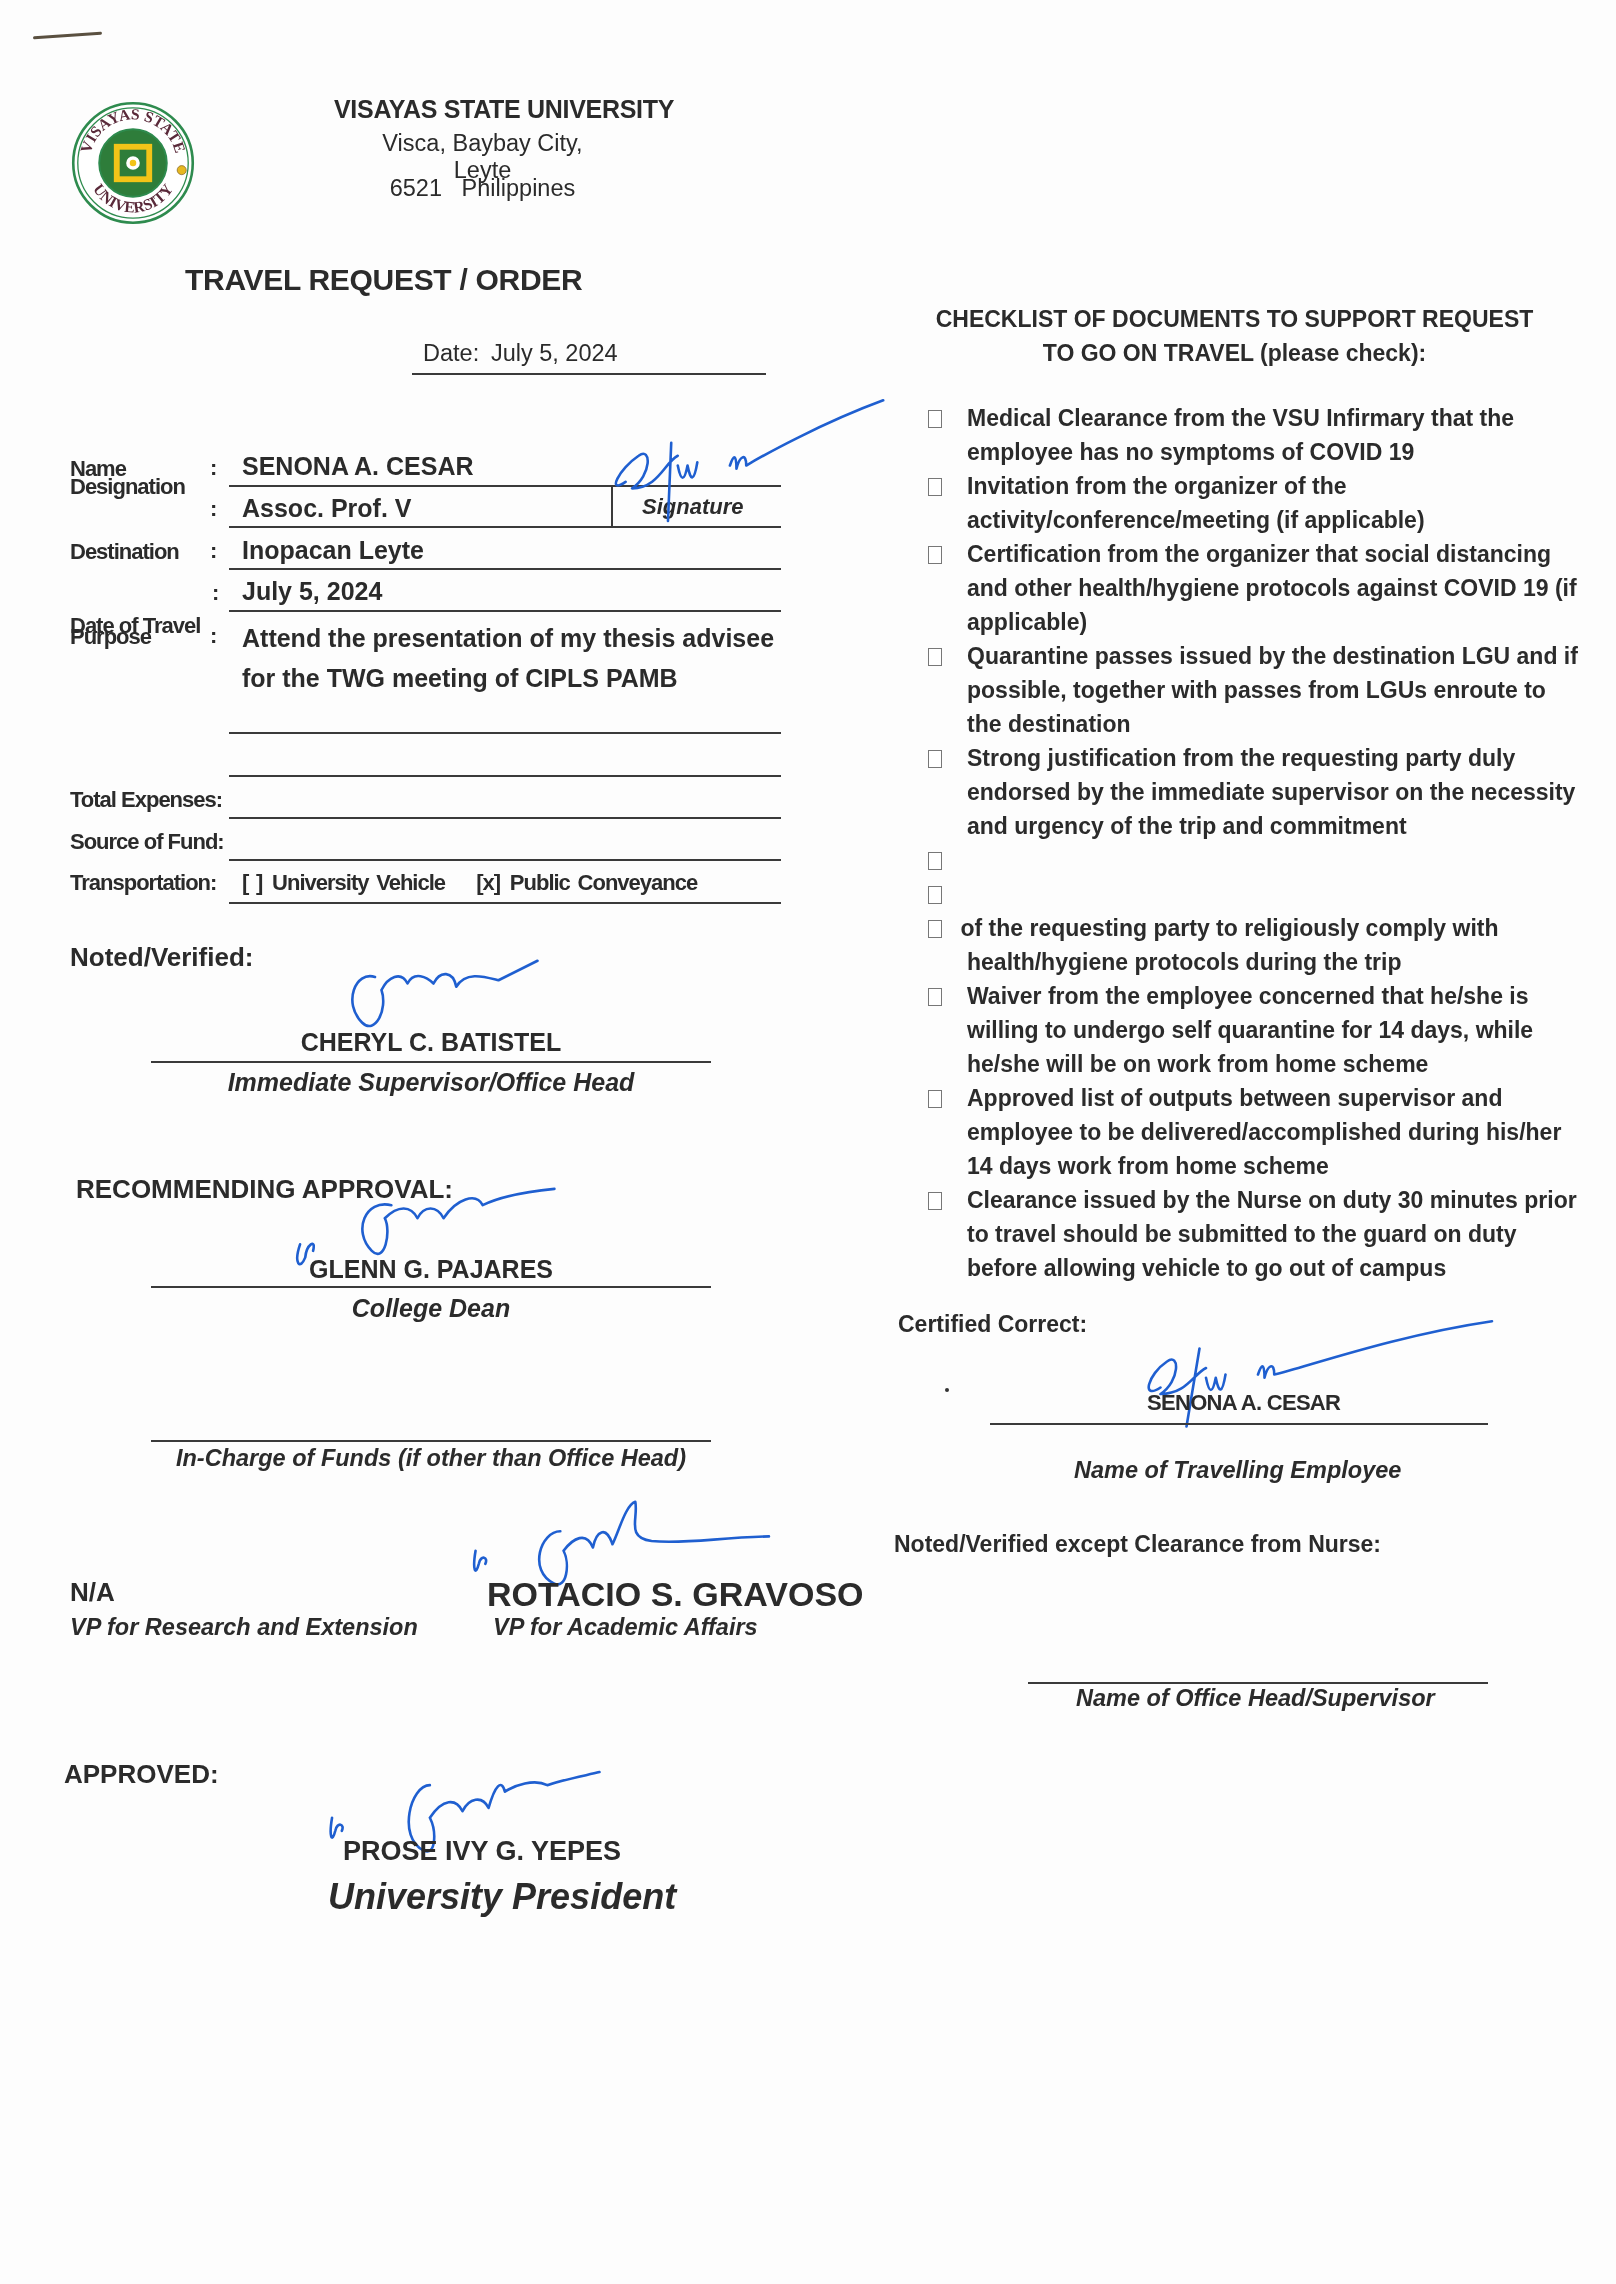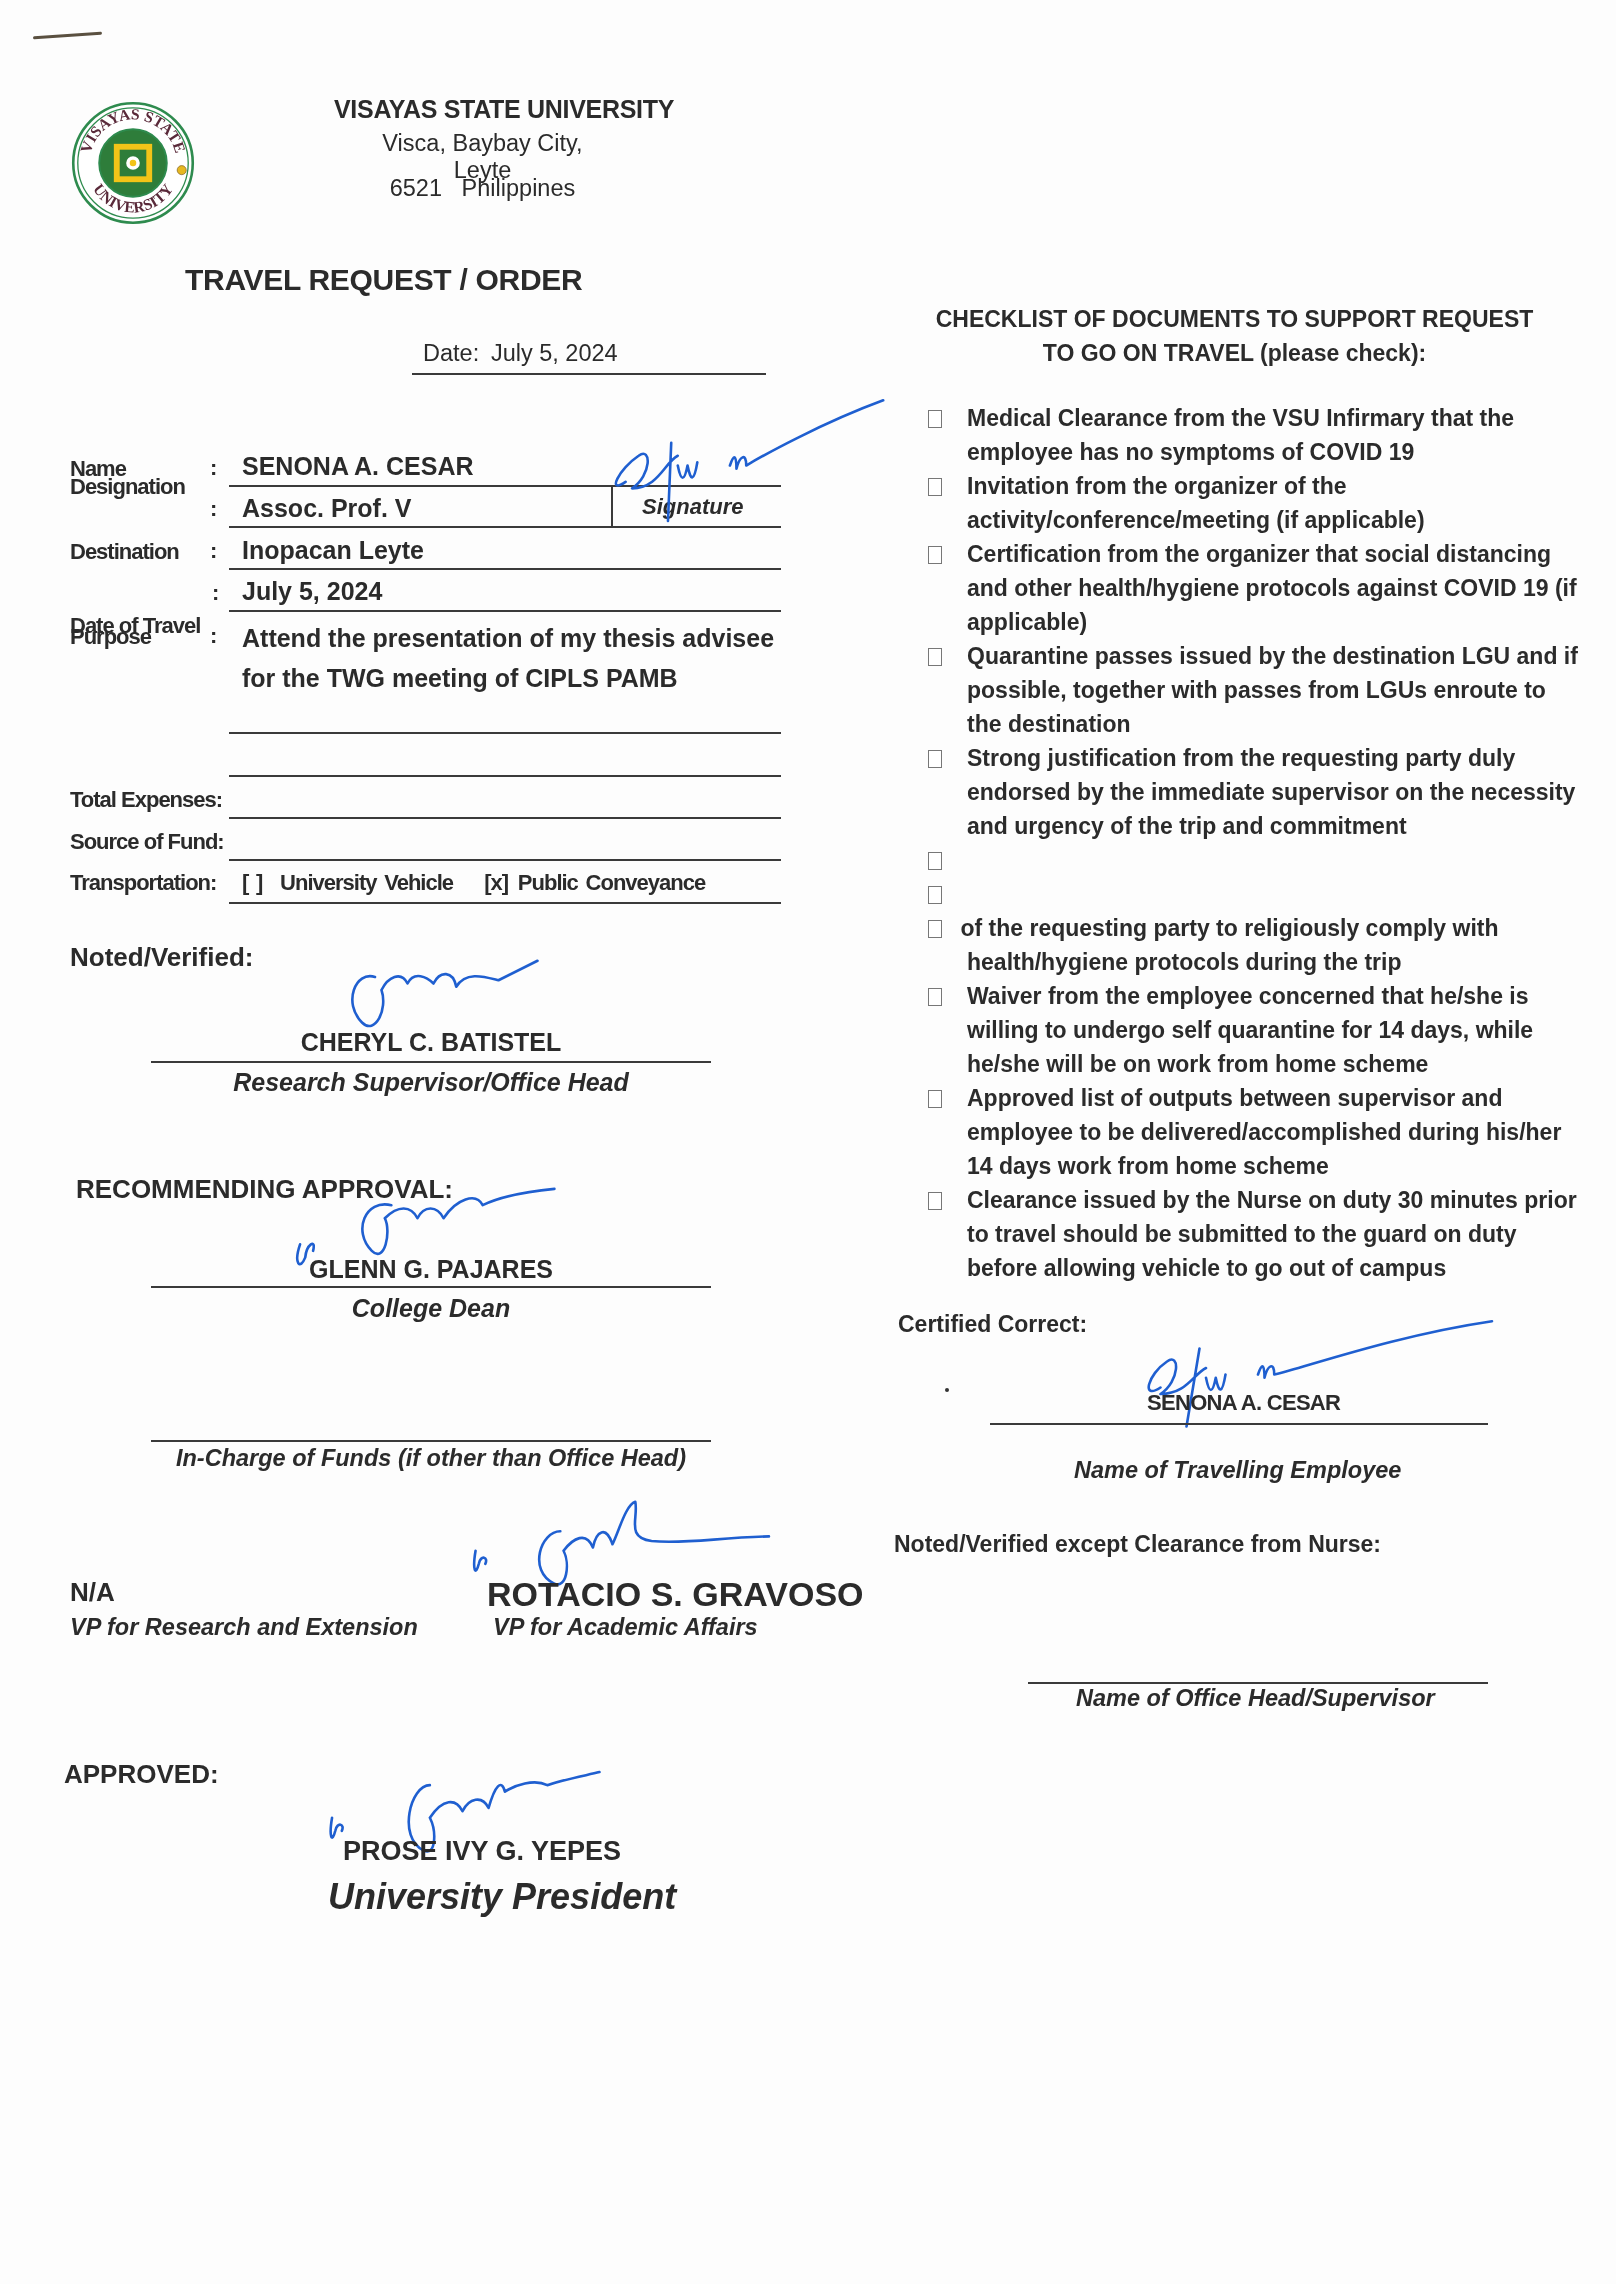--- a/index.html
+++ b/index.html
@@ -108,37 +108,37 @@
 <div class="abs f-val" style="top:784px;"></div>
 <div class="line" style="left:229px;top:817px;width:552px;"></div>
 
 <div class="abs f-lbl" style="top:829px;">Source of Fund:</div>
 <div class="abs f-val" style="top:826px;"></div>
 <div class="line" style="left:229px;top:859px;width:552px;"></div>
 
 <div class="abs f-lbl" style="top:870px;">Transportation:</div>
 <div class="abs transport">
   <span style="white-space:pre;">[ ]</span>
-  <span style="margin-left:10px;">University Vehicle</span>
+  <span style="margin-left:2px;">University Vehicle</span>
   <span style="margin-left:23.5px;">[x]</span>
   <span style="margin-left:2px;">Public Conveyance</span>
 </div>
 <div class="line" style="left:229px;top:902px;width:552px;"></div>
 
 <svg class="sig" style="left:606px;top:384px;" width="287" height="150" viewBox="0 0 440 230">
   <path d="M30 150 C 0 170, 20 130, 50 110 C 70 95, 70 140, 40 160 C 80 160, 90 120, 110 110 M 100 90 L 95 210 M 110 125 C 115 150, 120 150, 125 125 C 130 150, 135 150, 140 120 M 190 125 C 195 110, 200 105, 200 130 C 205 110, 215 105, 215 125 C 240 110, 330 60, 425 25" stroke="#1f5fd0"></path>
 </svg>
 
 <div class="abs sec-h" style="left:70px;top:942px;">Noted/Verified:</div>
 <svg class="sig" style="left:336px;top:951px;" width="208" height="91" viewBox="0 0 320 140">
   <path d="M60 40 C 30 30, 10 80, 40 110 C 60 130, 80 90, 70 60 M 70 60 C 80 40, 100 30, 110 50 C 120 30, 140 40, 150 50 C 160 30, 180 30, 185 55 C 200 30, 230 40, 250 45 C 280 30, 300 20, 310 15" stroke="#1f5fd0"></path>
 </svg>
 <div class="abs name-c" style="left:151px;top:1028px;width:560px;">CHERYL C. BATISTEL</div>
 <div class="line" style="left:151px;top:1061px;width:560px;"></div>
-<div class="abs role-c" style="left:151px;top:1068px;width:560px;">Research Supervisor/Office Head</div>
+<div class="abs role-c" style="left:151px;top:1068px;width:560px;">Immediate Supervisor/Office Head</div>
 
 <div class="abs sec-h" style="left:76px;top:1174px;">RECOMMENDING APPROVAL:</div>
 <svg class="sig" style="left:287px;top:1166px;" width="287" height="111" viewBox="0 0 440 170">
   <path d="M20 120 C 10 150, 20 160, 28 140 C 30 120, 45 110, 40 130 M 160 60 C 120 50, 100 100, 130 130 C 150 150, 160 100, 150 80 M 150 80 C 170 60, 190 60, 200 80 C 210 60, 230 60, 240 80 C 260 50, 290 40, 300 60 C 320 50, 360 40, 410 35" stroke="#1f5fd0"></path>
 </svg>
 <div class="abs name-c" style="left:151px;top:1255px;width:560px;">GLENN G. PAJARES</div>
 <div class="line" style="left:151px;top:1286px;width:560px;"></div>
 <div class="abs role-c" style="left:151px;top:1294px;width:560px;">College Dean</div>
 
 <div class="line" style="left:151px;top:1440px;width:560px;"></div>

